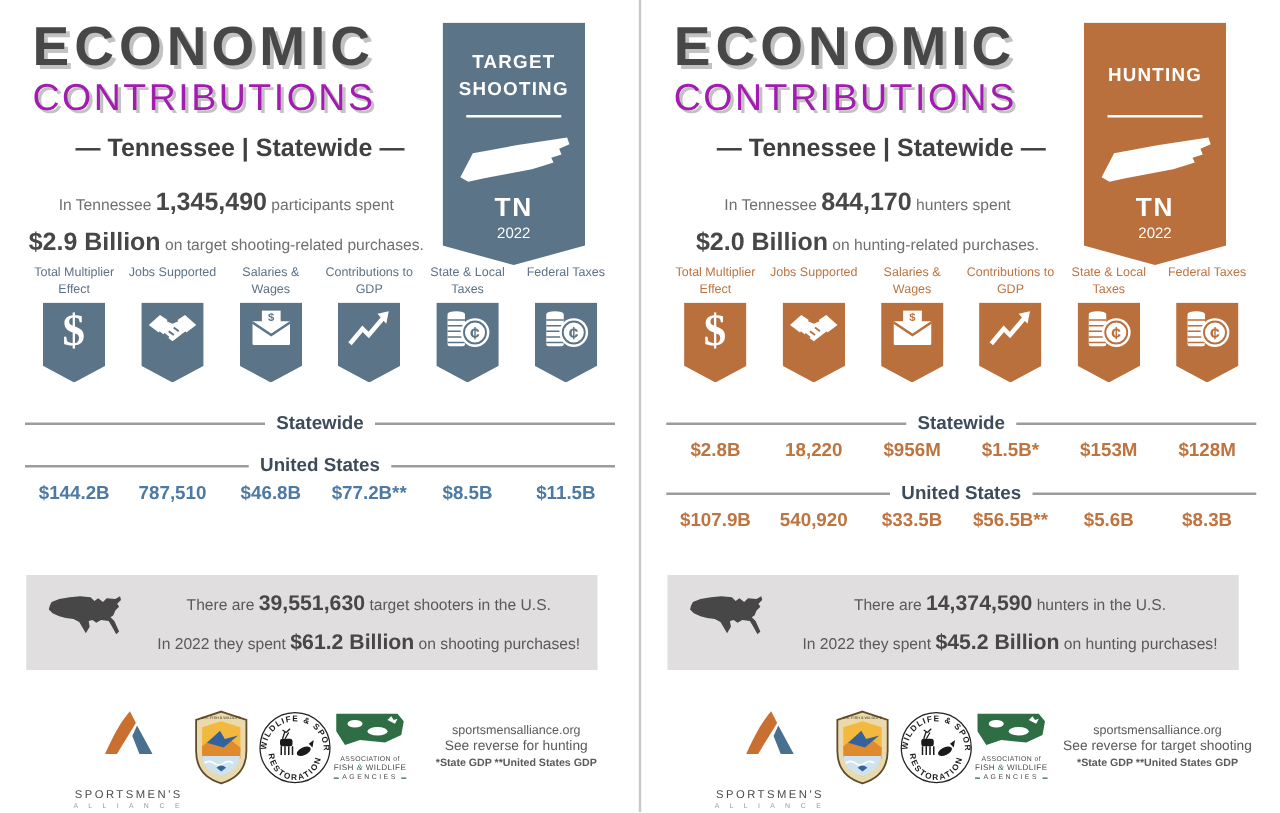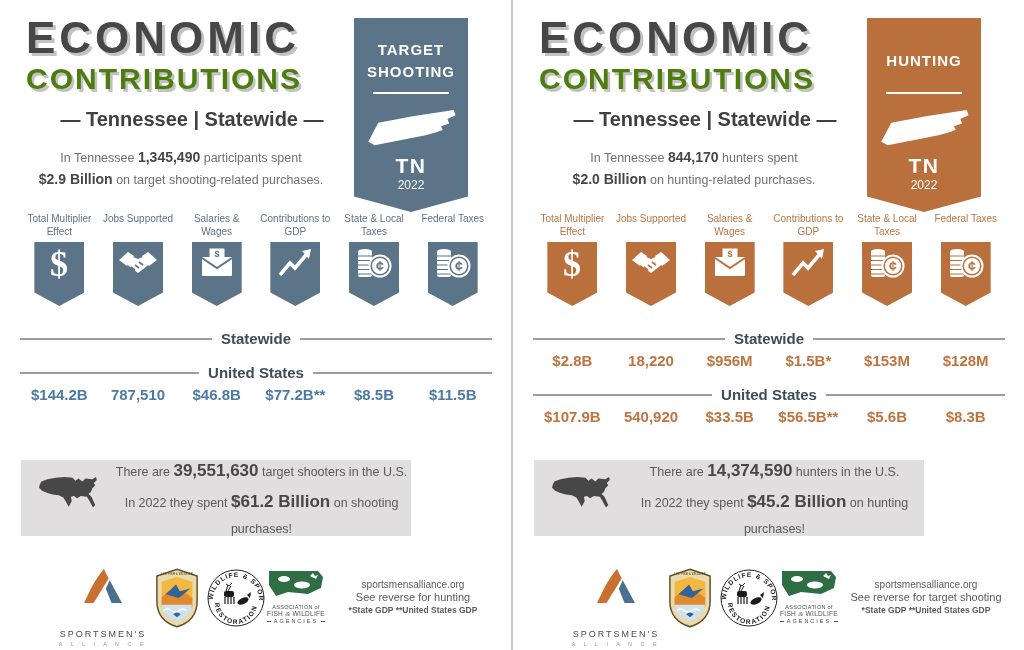--- a/index.html
+++ b/index.html
@@ -9,28 +9,28 @@
   .panel { position:relative; width:511px; height:650px; flex:none;border-radius:18px; }
   .v-divider { width:2px; height:650px; background:#c9c9c9; flex:none; }
 
   .panel--slate  { --accent:#5b7487; --label:#5e7286; --value:#4d7aa3; }
   .panel--orange { --accent:#b9703d; --label:#bd7440; --value:#bd7440; }
 
   
   .title-block { position:absolute; left:26px; top:16px; width:332px; }
   .title-line1 { font-size:44px; font-weight:bold; letter-spacing:4px; color:#474747;
                  text-shadow:3px 3px 0 #c2c2c2; line-height:1.0; }
-  .title-line2 { font-size:30px; font-weight:bold; letter-spacing:2px; color:#4d7c0f;
+  .title-line2 { font-size:30px; font-weight:normal; letter-spacing:2px; color:#a21caf;
                  text-shadow:2.5px 2.5px 0 #c2c2c2; line-height:1.05; margin-top:3px; }
   .subtitle { text-align:center; font-size:20px; font-weight:bold; color:#404040; margin-top:13px; }
 
   
   .intro { position:absolute; left:10px; top:146px; width:342px; text-align:center;
            font-size:12.5px; color:#6f6f6f; line-height:1.6; }
-  .intro b { font-size:14px; color:#474747; }
+  .intro b { font-size:20px; color:#474747; }
 
   
   .ribbon { position:absolute; left:354px; top:18px; width:114px; height:194px;
             background:var(--accent);
             clip-path:polygon(0 0,100% 0,100% 92%,50% 100%,0 92%);
             color:#fff; text-align:center; }
   .ribbon-label { margin-top:20px; height:46px; display:flex; flex-direction:column;
                   justify-content:center; font-size:15px; font-weight:bold; letter-spacing:1px; line-height:1.45; }
   .ribbon-label div:empty { display:none; }
   .ribbon-rule { width:76px; height:2px; background:#fff; margin:8px auto 0; }
@@ -50,21 +50,21 @@
   
   .stats { position:absolute; left:20px; top:330px; width:472px; }
   .section-head { display:flex; align-items:center; gap:9px; }
   .section-head .hline { flex:1; height:2px; background:#9c9c9c; }
   .section-head .txt { font-size:15px; font-weight:bold; color:#3d4c5a; }
   .values-row { display:flex; margin-top:5px; }
   .values-row span { flex:1; text-align:center; font-size:15px; font-weight:bold; color:var(--value); }
   .section-head.second { margin-top:17px; }
 
   
-  .band { position:absolute; left:21px; top:460px; width:390px; height:76px; background:#e0dedf;
+  .band { position:absolute; left:21px; top:460px; width:457px; height:76px; background:#e0dedf;
           display:flex; align-items:center; }
   .band-map { margin-left:15px; flex:none; }
   .band-text { flex:1; text-align:center; font-size:12.5px; color:#5a5a5a; line-height:1.85; }
   .band-text b { font-size:17px; color:#474747; }
 
   
   .footer { position:absolute; left:20px; top:563px; width:472px; height:80px; }
   .sa-logo { position:absolute; left:28px; top:4px; width:110px; text-align:center; }
   .sa-name { font-size:9px; font-weight:normal; letter-spacing:2px; color:#4a4a4a; margin-top:20px; }
   .sa-sub  { font-size:5.5px; letter-spacing:3.5px; color:#9a9a9a; margin-top:2px; }

